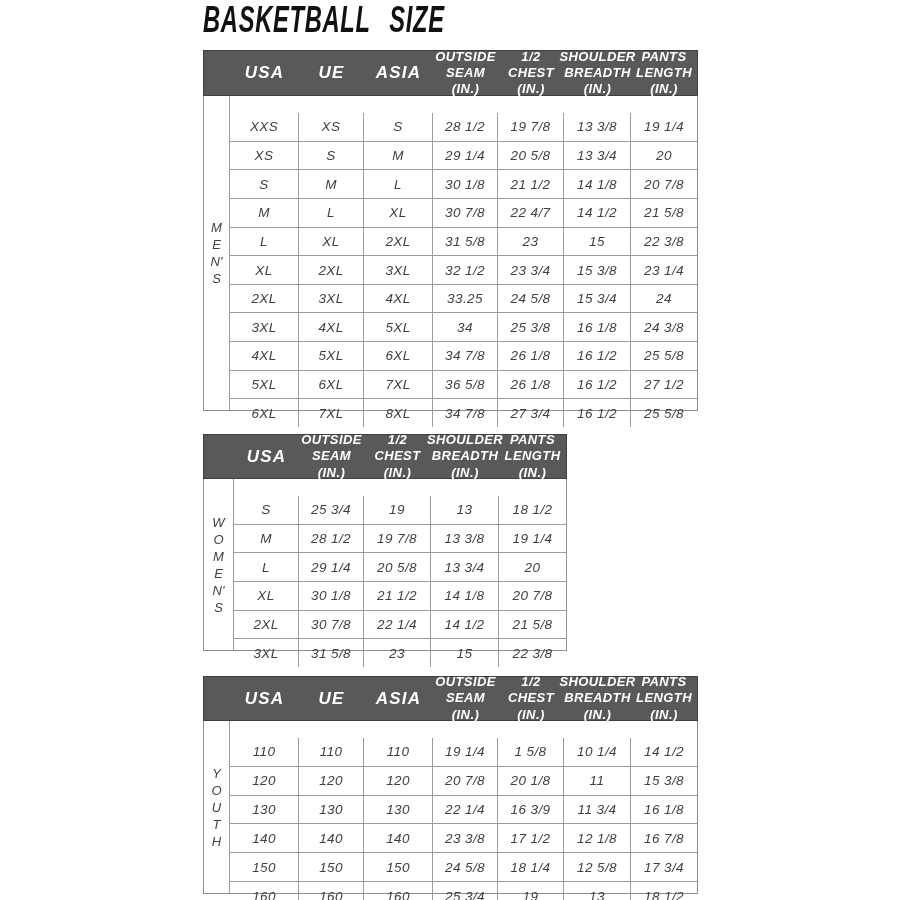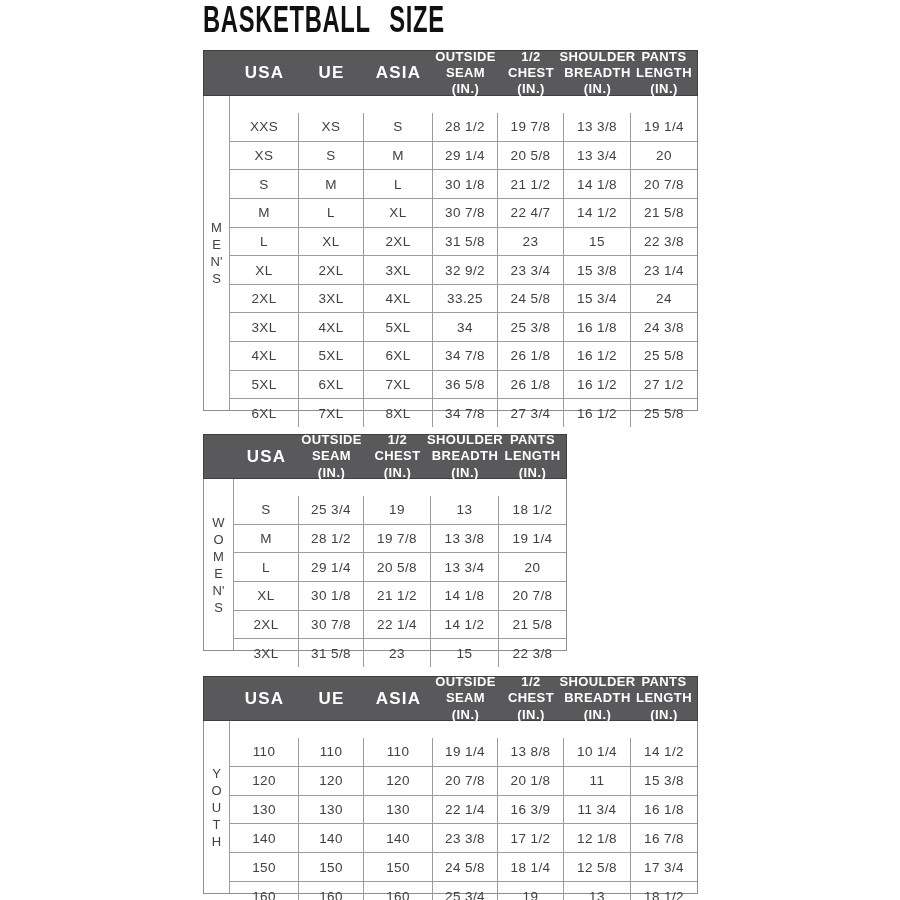--- a/index.html
+++ b/index.html
@@ -1,19 +1,19 @@
 <!DOCTYPE html>
 <html><head>
 <meta charset="utf-8">
 <style>
   * { margin:0; padding:0; box-sizing:border-box; }
   html,body { background:#ffffff; }
   .canvas {
     position:relative; width:777px; height:900px; background:#ffffff;
-    font-family:"Liberation Sans","DejaVu Sans",sans-serif; overflow:hidden;
+    font-family:"Liberation Sans","DejaVu Sans",sans-serif; overflow:hidden;font-style:italic;
   }
   .page-title {
     position:absolute; left:203px; top:3px; height:34px;
     font-size:36px; line-height:34px; font-weight:bold; color:#111111;
     letter-spacing:1px; word-spacing:18px; white-space:nowrap;
     transform:scaleX(0.66); transform-origin:left center;
   }
   .size-table { position:absolute; background:#ffffff; }
   .t-mens   { left:203px; top:50px;  width:495px; height:361px; }
   .t-womens { left:203px; top:434px; width:364px; height:217px; }
@@ -144,21 +144,21 @@
             <div class="cell c2">2XL</div>
             <div class="cell c3">31 5/8</div>
             <div class="cell c4">23</div>
             <div class="cell c5">15</div>
             <div class="cell c6">22 3/8</div>
           </div>
           <div class="row">
             <div class="cell c0">XL</div>
             <div class="cell c1">2XL</div>
             <div class="cell c2">3XL</div>
-            <div class="cell c3">32 9/2</div>
+            <div class="cell c3">32 1/2</div>
             <div class="cell c4">23 3/4</div>
             <div class="cell c5">15 3/8</div>
             <div class="cell c6">23 1/4</div>
           </div>
           <div class="row">
             <div class="cell c0">2XL</div>
             <div class="cell c1">3XL</div>
             <div class="cell c2">4XL</div>
             <div class="cell c3">33.25</div>
             <div class="cell c4">24 5/8</div>
@@ -300,21 +300,21 @@
 O
 U
 T
 H</div>
       <div class="rows">
           <div class="row">
             <div class="cell c0">110</div>
             <div class="cell c1">110</div>
             <div class="cell c2">110</div>
             <div class="cell c3">19 1/4</div>
-            <div class="cell c4">13 8/8</div>
+            <div class="cell c4">1 5/8</div>
             <div class="cell c5">10 1/4</div>
             <div class="cell c6">14 1/2</div>
           </div>
           <div class="row">
             <div class="cell c0">120</div>
             <div class="cell c1">120</div>
             <div class="cell c2">120</div>
             <div class="cell c3">20 7/8</div>
             <div class="cell c4">20 1/8</div>
             <div class="cell c5">11</div>

